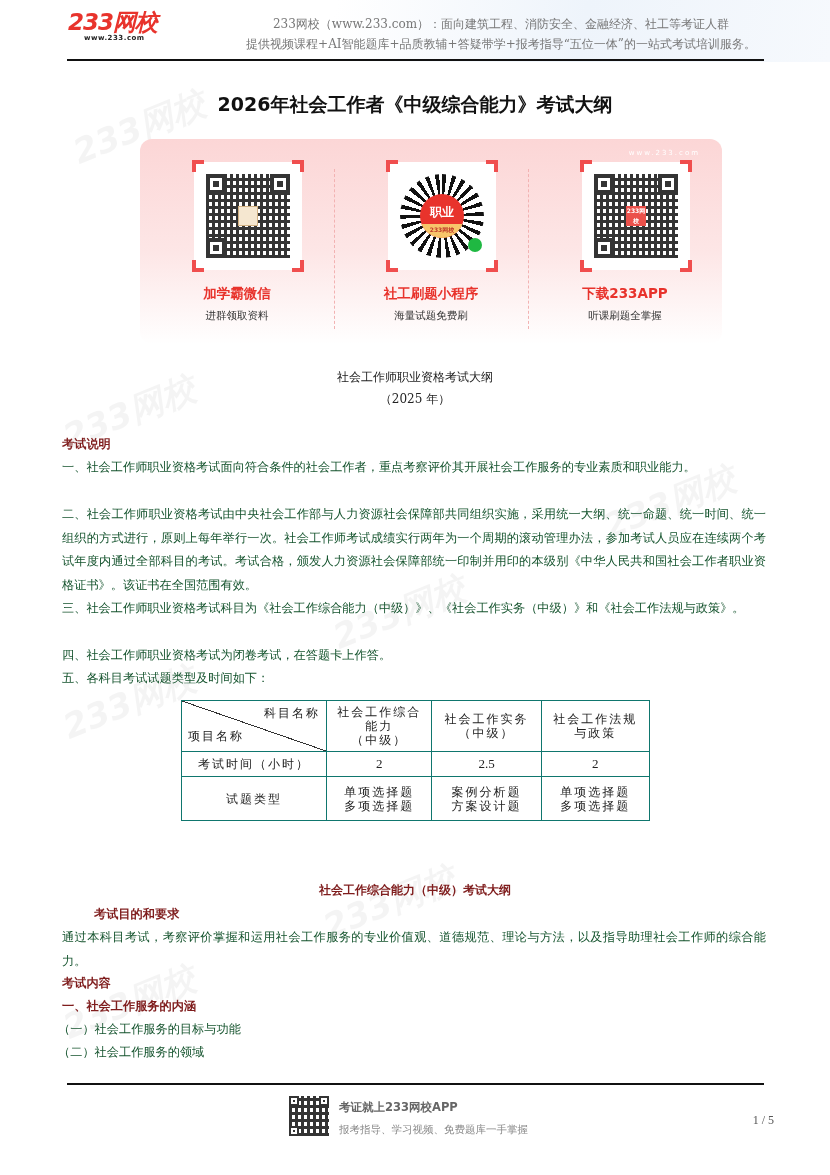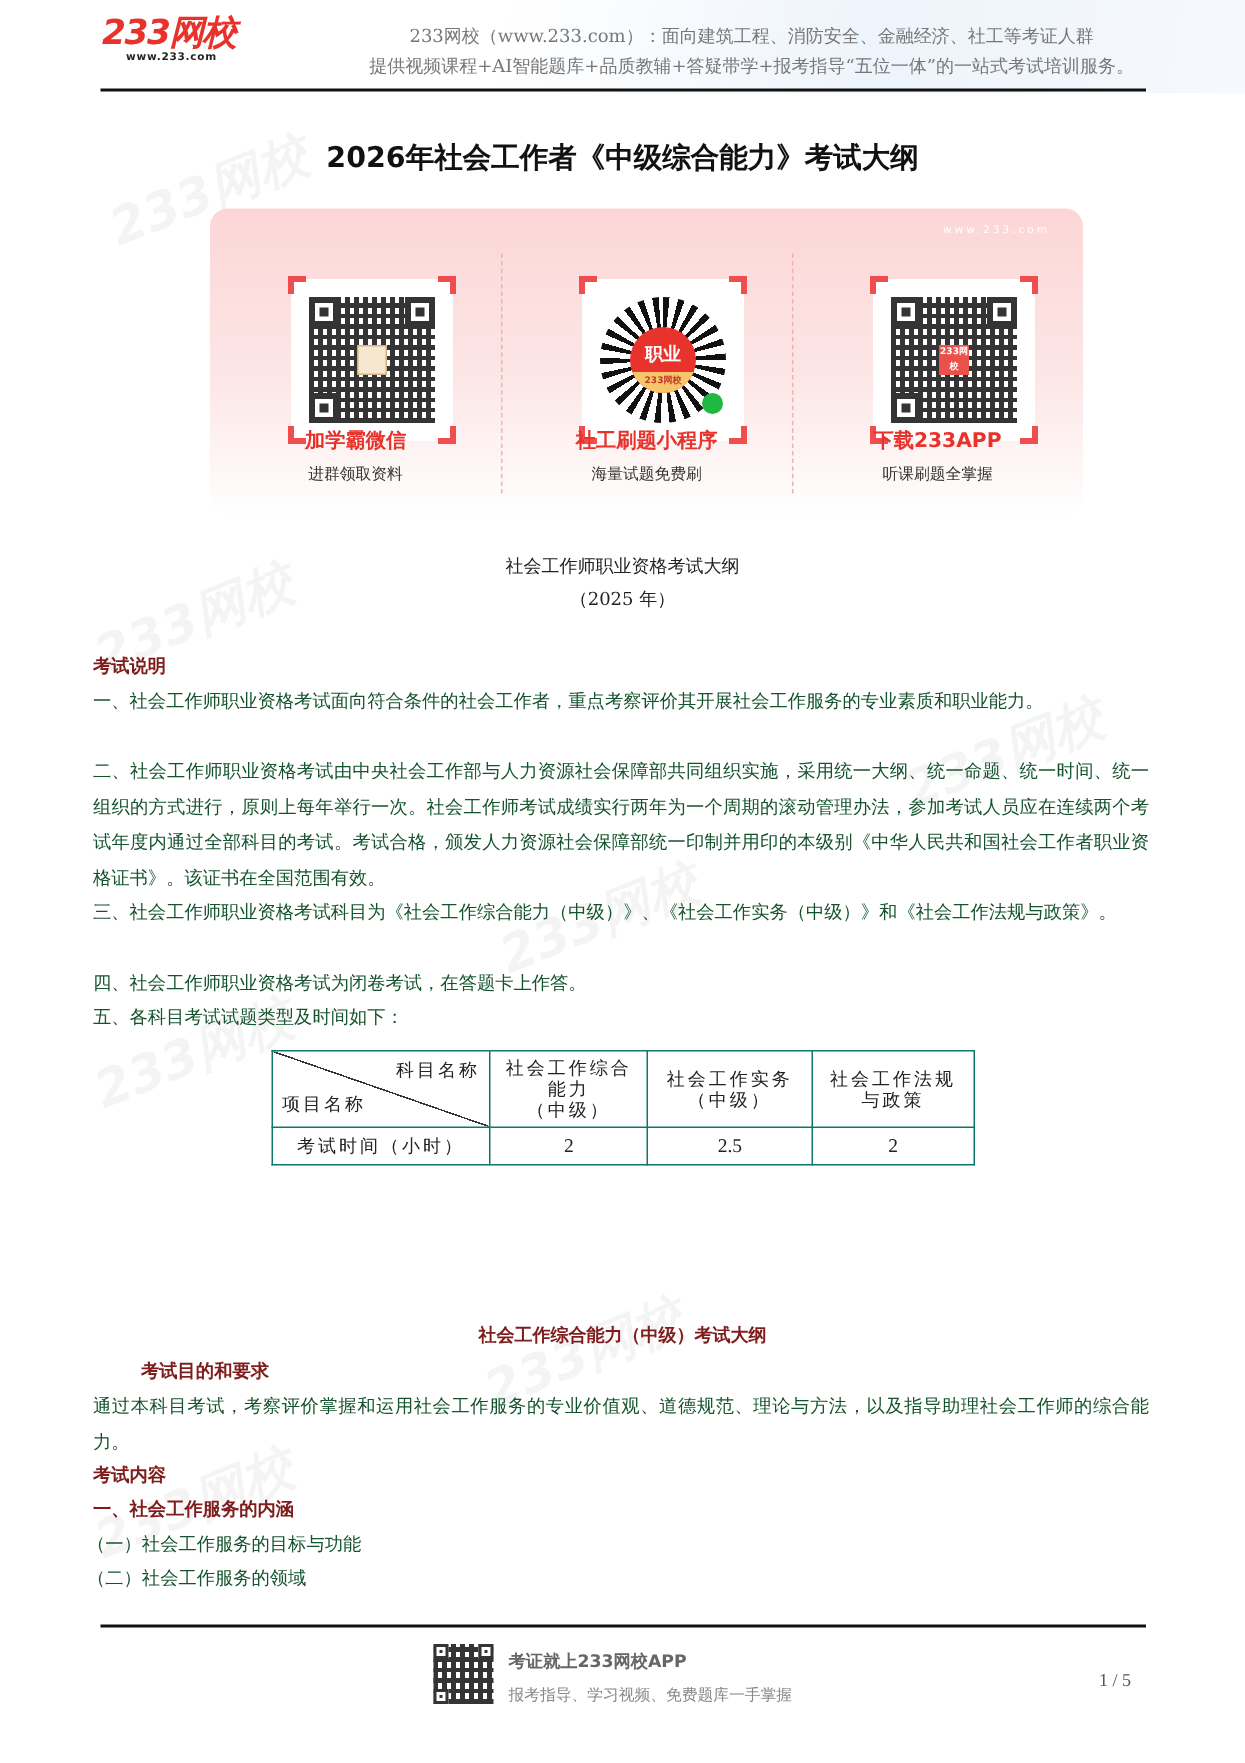--- a/index.html
+++ b/index.html
@@ -24,21 +24,21 @@
 
   
   .promo { position: absolute; left: 140px; top: 139px; width: 582px; height: 205px;
     border-radius: 12px;
     background: linear-gradient(180deg, #fcd6d6 0%, #fde6e6 55%, #ffffff 100%); overflow: hidden; }
   .promo-url { position: absolute; right: 22px; top: 10px; font-family: "DejaVu Sans", sans-serif;
     font-size: 7px; color: #fff; letter-spacing: 2px; }
   .promo-col { position: absolute; top: 0; width: 194px; height: 205px; text-align: center; }
   .promo-col.c1 { left: 0; } .promo-col.c2 { left: 194px; } .promo-col.c3 { left: 388px; }
   .promo-divider { position: absolute; top: 30px; height: 160px; border-left: 1px dashed #f2b2b2; }
-  .qr-frame { position: absolute; left: 54px; top: 23px; width: 108px; height: 108px; background: #fff; margin-top: 24px; }
+  .qr-frame { position: absolute; left: 54px; top: 23px; width: 108px; height: 108px; background: #fff; }
   .qr-frame .cn { position: absolute; width: 12px; height: 12px; border-color: #f04e4e; border-style: solid; }
   .cn.tl { left: -2px; top: -2px; border-width: 4px 0 0 4px; }
   .cn.tr { right: -2px; top: -2px; border-width: 4px 4px 0 0; }
   .cn.bl { left: -2px; bottom: -2px; border-width: 0 0 4px 4px; }
   .cn.br { right: -2px; bottom: -2px; border-width: 0 4px 4px 0; }
   .qr { position: absolute; left: 12px; top: 12px; width: 84px; height: 84px;
     background-image:
       repeating-linear-gradient(90deg, #111 0 3px, transparent 3px 6px),
       repeating-linear-gradient(0deg, #111 0 3px, transparent 3px 7px);
     background-blend-mode: normal; opacity: 0.85; }
@@ -83,21 +83,21 @@
 
   
   .footer-rule { position: absolute; left: 67px; top: 1083px; width: 697px; height: 2px; background: #111; }
   .foot-qr { position: absolute; left: 289px; top: 1096px; width: 40px; height: 40px; }
   .foot-qr .finder { width: 10px; height: 10px; border-width: 2px; }
   .foot-qr .finder::after { left: 2px; top: 2px; width: 2px; height: 2px; }
   .foot-title { position: absolute; left: 339px; top: 1100px; font-family: "DejaVu Sans", sans-serif;
     font-weight: bold; font-size: 11.5px; color: #666; }
   .foot-sub { position: absolute; left: 339px; top: 1123px; font-family: "DejaVu Sans", sans-serif;
     font-size: 10.5px; color: #888; }
-  .page-num { position: absolute; right: 76px; top: 1113px; font-family: "Liberation Serif", serif; font-size: 12px; color: #555; }
+  .page-num { position: absolute; right: 56px; top: 1113px; font-family: "Liberation Serif", serif; font-size: 12px; color: #555; }
 </style>
 </head>
 <body>
 
 <div class="header">
   <div class="logo">
     <div class="logo-main">233网校</div>
     <div class="logo-sub">www.233.com</div>
   </div>
   <div class="header-tag">
@@ -207,20 +207,35 @@
       <div>社会工作法规</div>
           <div>与政策</div>
     </td>
   </tr>
   <tr style="height:25px;">
     <td>考试时间（小时）</td>
     <td class="num">2</td>
     <td class="num">2.5</td>
     <td class="num">2</td>
   </tr>
+  <tr style="height:44px;">
+    <td>试题类型</td>
+    <td>
+          <div>单项选择题</div>
+          <div>多项选择题</div>
+        </td>
+    <td>
+          <div>案例分析题</div>
+          <div>方案设计题</div>
+        </td>
+    <td>
+          <div>单项选择题</div>
+          <div>多项选择题</div>
+        </td>
+  </tr>
 </tbody>
   </table>
 
 <div class="center-line bold" style="top:882px;font-family:Liberation Mono, monospace;">社会工作综合能力（中级）考试大纲</div>
 <div class="para bold" style="top:903px;left:94px;width:500px;">考试目的和要求</div>
 <div class="para" style="top:926px;">通过本科目考试，考察评价掌握和运用社会工作服务的专业价值观、道德规范、理论与方法，以及指导助理社会工作师的综合能力。</div>
 <div class="para bold" style="top:972px;">考试内容</div>
 <div class="para bold" style="top:995px;">一、社会工作服务的内涵</div>
 <div class="para" style="top:1018px;left:58px;">（一）社会工作服务的目标与功能</div>
 <div class="para" style="top:1041px;left:58px;">（二）社会工作服务的领域</div>

